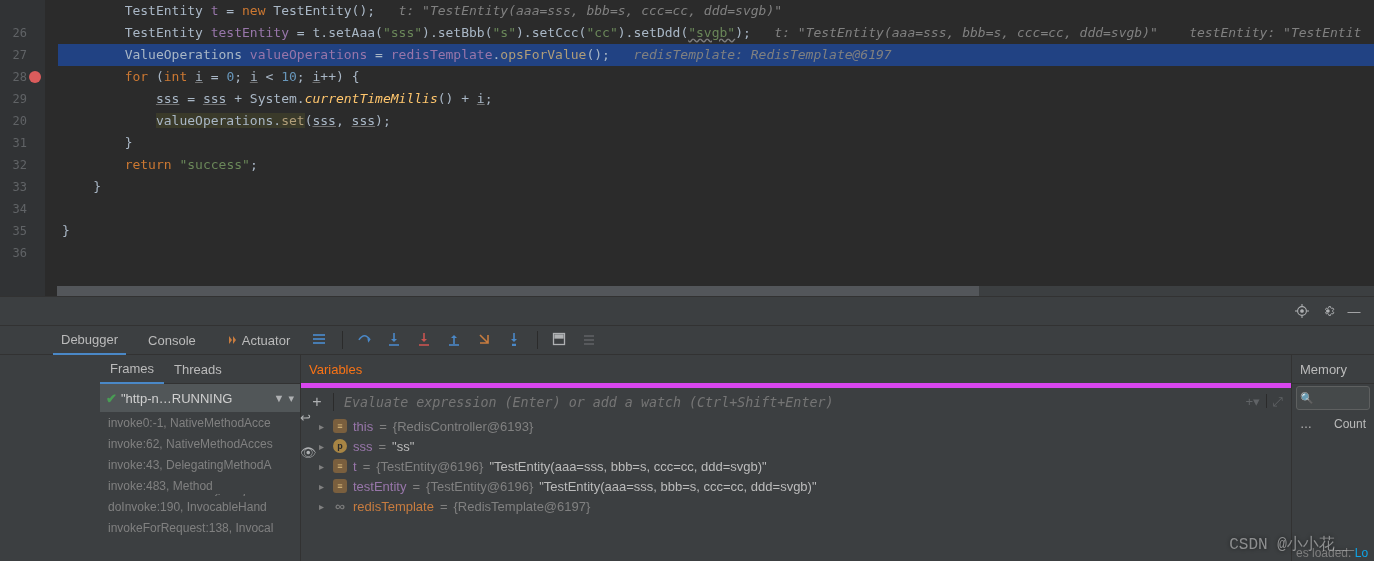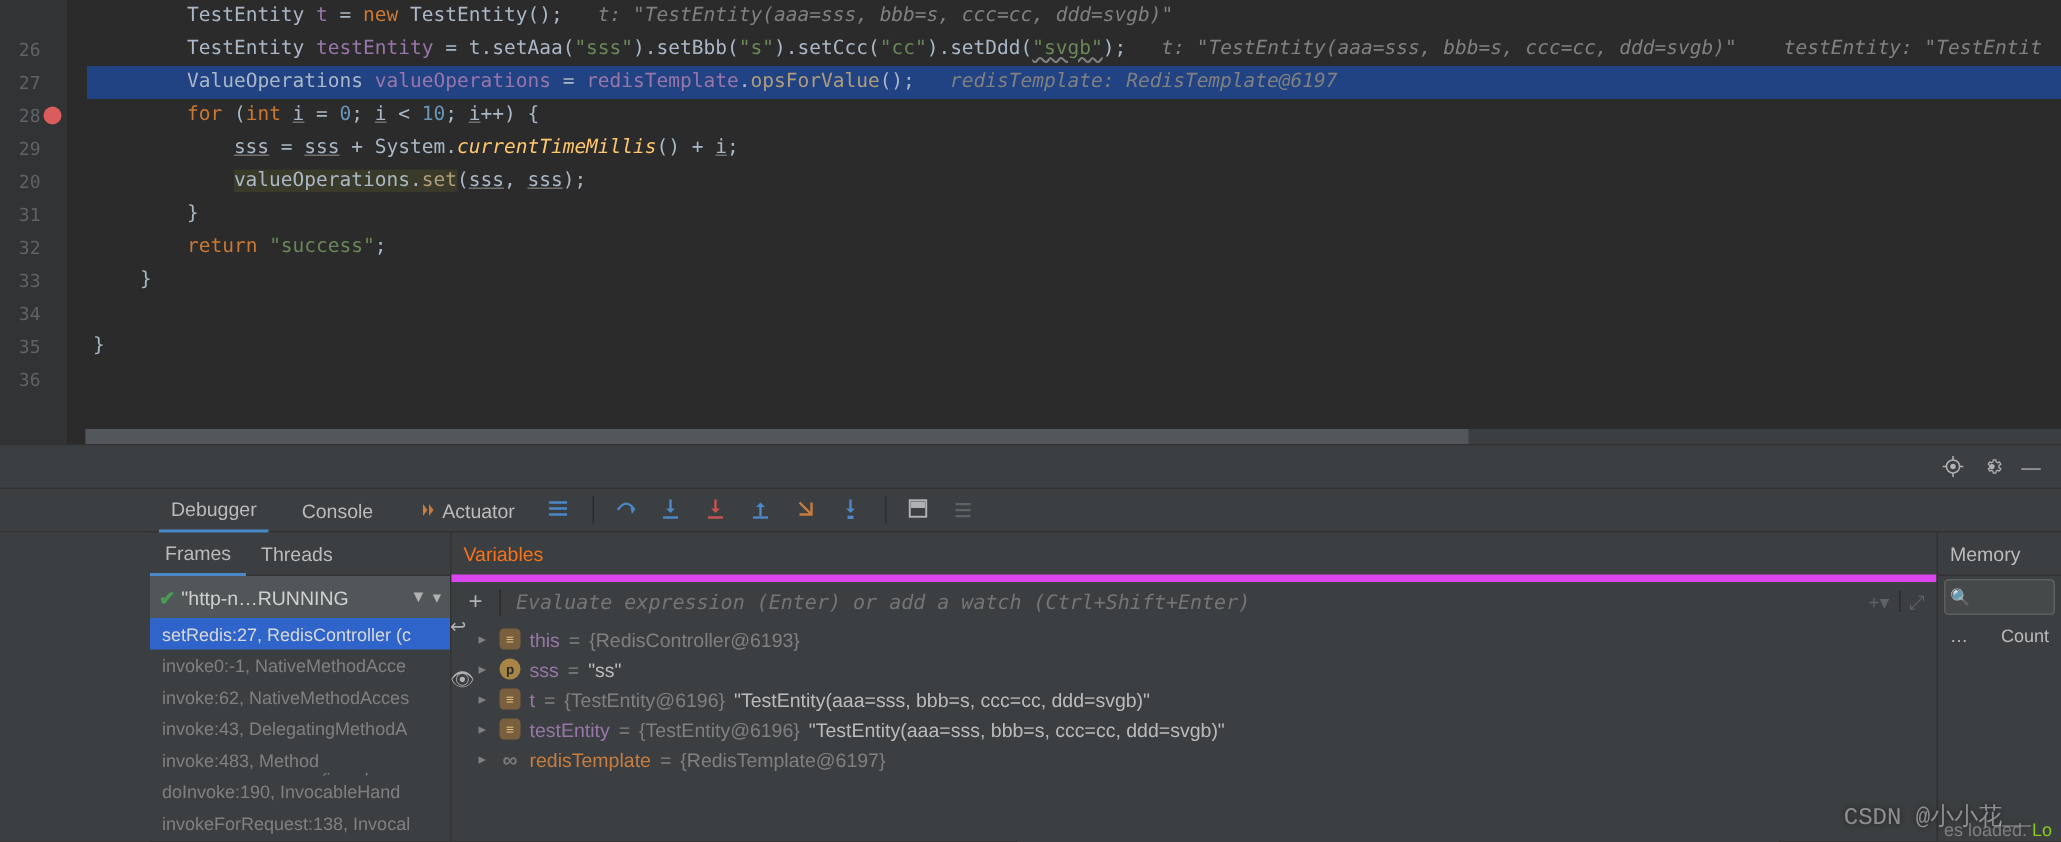--- a/index.html
+++ b/index.html
@@ -21,21 +21,21 @@
   .cmt{color:#808080;font-style:italic;}
   .field{color:#9876aa;}
   .mtd{color:#b09d79;}
   .und{text-decoration:underline;text-decoration-color:#707070;}
   .hl{background:#3a3a2a;}
   .wavy{text-decoration:underline wavy #808080;}
   .scrollbar{position:absolute;bottom:0;left:57px;right:0;height:10px;background:#3c3f41;}
   .scrollbar .handle{position:absolute;left:0;top:0;height:100%;width:70%;background:#53565a;}
   .pane-strip{height:28px;background:#3c3f41;border-top:1px solid #323232;border-bottom:1px solid #323232;display:flex;align-items:center;justify-content:flex-end;gap:10px;padding:0 12px;}
   .pane-strip .ic{width:16px;height:16px;color:#afb1b3;cursor:pointer;display:flex;align-items:center;justify-content:center;}
-  .dbg-toolbar{height:28px;background:#3c3f41;display:flex;align-items:center;gap:14px;padding-left:106px;border-bottom:1px solid #323232;}
+  .dbg-toolbar{height:28px;background:#3c3f41;display:flex;align-items:center;gap:14px;padding-left:53px;border-bottom:1px solid #323232;}
   .dbg-tab{color:#bbbbbb;padding:0 8px;height:100%;display:flex;align-items:center;}
   .dbg-tab.act{border-bottom:2px solid #4a88c7;}
   .dbg-toolbar .sep{width:1px;height:18px;background:#2b2b2b;}
   .tb-ic{width:16px;height:16px;color:#afb1b3;}
   .tb-ic.blue{color:#4a88c7;}
   .tb-ic.or{color:#c87c3f;}
   .dbg-body{display:flex;height:209px;background:#3c3f41;}
   .left-gut{width:100px;background:#3c3f41;}
   .frames-pane{width:200px;display:flex;flex-direction:column;}
   .frames-tabs{height:28px;display:flex;align-items:center;border-bottom:1px solid #323232;}
@@ -66,21 +66,21 @@
   .vrow .veq{color:#808080;}
   .vrow .vval{color:#808080;}
   .vrow .vq{color:#bbbbbb;}
   .mem-pane{width:82px;border-left:1px solid #323232;display:flex;flex-direction:column;}
   .mem-head{height:28px;display:flex;align-items:center;padding:0 8px;color:#bbbbbb;border-bottom:1px solid #323232;}
   .mem-search{height:28px;display:flex;align-items:center;padding:0 4px;}
   .mem-search input{width:100%;height:20px;background:#45494a;border:1px solid #5e6060;border-radius:3px;color:#bbb;padding-left:18px;}
   .mem-search .mg{position:absolute;margin-left:4px;color:#808080;font-size:11px;}
   .mem-cols{height:24px;display:flex;align-items:center;justify-content:flex-end;padding:0 8px;color:#bbbbbb;font-size:12px;}
   .mem-body{flex:1;color:#808080;font-size:12px;padding:4px;display:flex;flex-direction:column;justify-content:flex-end;}
-  .mem-body .lnk{color:#84cc16;}
+  .mem-body .lnk{color:#0ea5e9;}
   .watermark{position:absolute;right:20px;bottom:6px;color:#d0d0d0;font-size:16px;opacity:0.55;text-shadow:0 0 4px #000;font-family:Liberation Mono, monospace;}
   .side-icons{position:absolute;left:300px;top:410px;color:#afb1b3;font-size:13px;display:flex;flex-direction:column;gap:20px;}
   .actu-ic{display:inline-flex;align-items:center;}
   .actu-ic svg{margin-right:4px;}
 </style>
 </head>
 <body>
 
 <div class="editor">
   <div class="gutter">
@@ -201,21 +201,20 @@
       <span class="ft act">Frames</span>
       <span class="ft">Threads</span>
     </div>
     <div class="thread-row">
       <span class="chk">✔</span>
       <span style="flex:1;overflow:hidden;">"http-n…RUNNING</span>
       <span class="ic2">▼</span>
       <span class="ic2">▾</span>
     </div>
     <div class="frame-list">
-        <div class="fr sel">setRedis:27, RedisController (c</div>
         <div class="fr">invoke0:-1, NativeMethodAcce</div>
         <div class="fr">invoke:62, NativeMethodAcces</div>
         <div class="fr">invoke:43, DelegatingMethodA</div>
         <div class="fr">invoke:483, Method <span class="em">(java.lang.</span></div>
         <div class="fr">doInvoke:190, InvocableHand</div>
         <div class="fr">invokeForRequest:138, Invocal</div>
       </div>
   </div>
 
   <div class="vars-pane">

